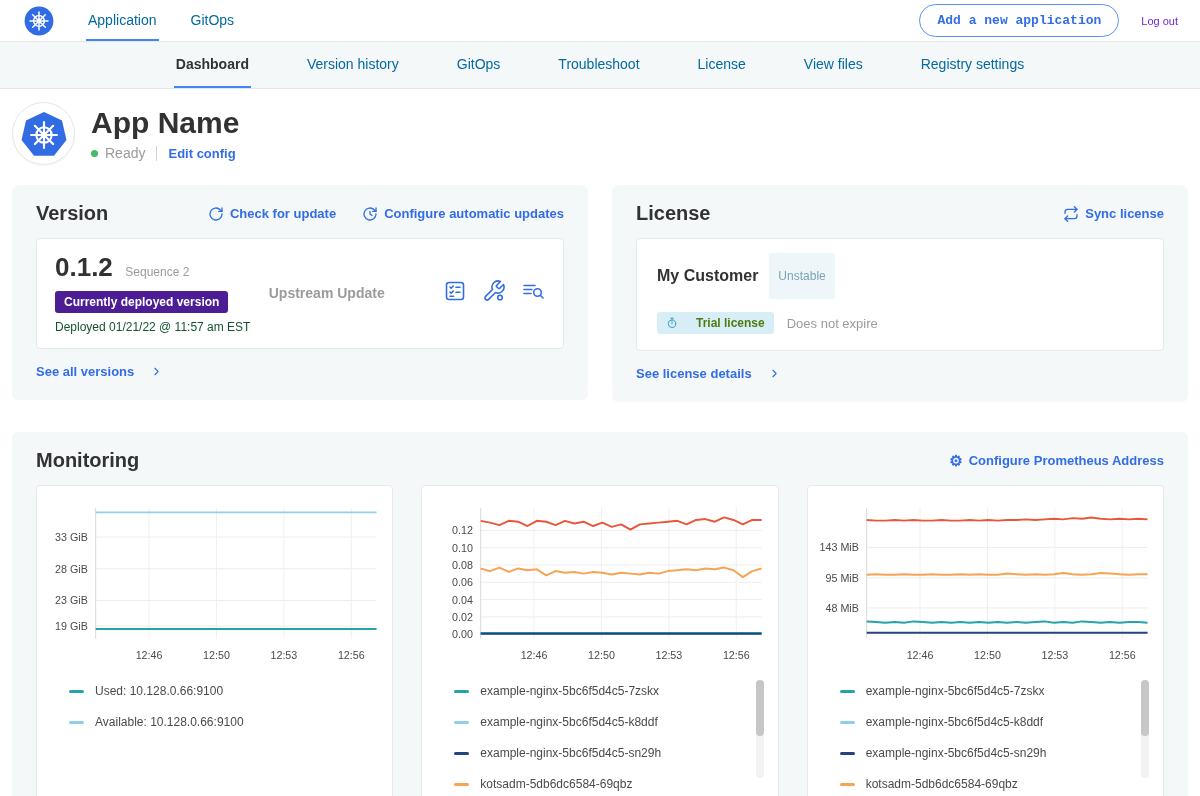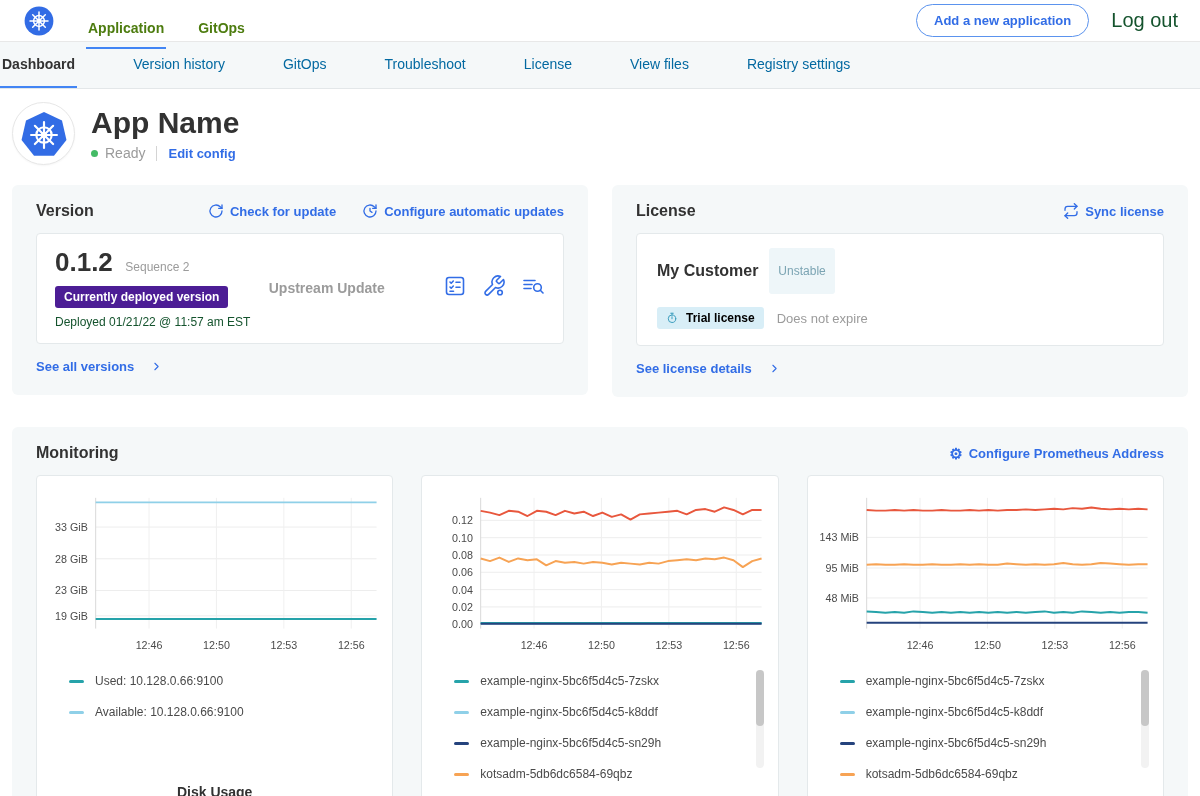--- a/index.html
+++ b/index.html
@@ -9,47 +9,47 @@
   }
   a { text-decoration: none; cursor: pointer; }
   .blue-link { color:#326de6; font-weight:bold; font-size:13px; display:inline-flex; align-items:center; gap:6px; }
   .blue-link svg { width:16px; height:16px; stroke:#326de6; fill:none; stroke-width:2; stroke-linecap:round; stroke-linejoin:round; }
 
   
   .topnav { height:42px; display:flex; align-items:center; justify-content:space-between; padding:0 22px 0 24px; border-bottom:1px solid #e8e8e8; }
   .topnav-left { display:flex; align-items:center; height:100%; gap:32px; }
   .k8s-logo { width:30px; height:30px; display:inline-block; }
   .topnav-tabs { display:flex; height:100%; gap:30px; }
-  .top-tab { display:flex; align-items:center; height:100%; font-size:14px; font-weight:bold; color:#4d7c0f; border-bottom:2px solid transparent; padding:0 2px;margin-top:8px; }
+  .top-tab { display:flex; align-items:center; height:100%; font-size:14px; font-weight:normal; color:#0369a1; border-bottom:2px solid transparent; padding:0 2px; }
   .top-tab.active { border-bottom-color:#4285f4; }
   .topnav-right { display:flex; align-items:center; gap:22px; }
-  .pill-btn { background:#fff; border:1px solid #5b93ee; color:#326de6; font-weight:bold; font-size:13px; padding:8px 17px; border-radius:18px; cursor:pointer; font-family:Liberation Sans, sans-serif; }
-  .logout { color:#14532d; font-size:20px; }
-
-  
-  .subnav { height:47px; background:#f5f8f9; border-bottom:1px solid #e3e7e9; display:flex; gap:54px; }
+  .pill-btn { background:#fff; border:1px solid #5b93ee; color:#326de6; font-weight:bold; font-size:13px; padding:8px 17px; border-radius:18px; cursor:pointer; font-family:Liberation Mono, monospace; }
+  .logout { color:#6d28d9; font-size:11px; }
+
+  
+  .subnav { height:47px; background:#f5f8f9; border-bottom:1px solid #e3e7e9; display:flex; justify-content:center; gap:54px; }
   .sub-item { display:flex; align-items:center; font-size:14px; color:#0369a1; border-bottom:2px solid transparent; padding:0 2px; cursor:pointer; }
   .sub-item.active { color:#323232; font-weight:bold; border-bottom-color:#4285f4; }
 
   
   .app-header { display:flex; align-items:center; gap:16px; padding:13px 12px 16px 12px; }
   .app-icon { width:63px; height:63px; border-radius:50%; border:1px solid #e7e7e7; background:#fff; display:flex; align-items:center; justify-content:center; box-shadow:0 1px 2px rgba(0,0,0,.04); }
   .app-icon svg { width:48px; height:48px; }
   .app-title { font-size:30px; font-weight:bold; margin:0; line-height:1.1; }
   .status-row { display:flex; align-items:center; margin-top:6px; font-size:14px; color:#9b9b9b; }
   .status-dot { width:7px; height:7px; border-radius:50%; background:#44bb66; margin-right:7px; }
   .status-divider { width:1px; height:15px; background:#d4d4d4; margin:0 11px; }
 
   
   main { padding:4px 12px 20px 12px; }
   .cards-row { display:flex; gap:24px; align-items:flex-start; margin-bottom:30px; }
   .card { background:#f5f8f9; border-radius:6px; padding:17px 24px 20px 24px; }
   .half { width:576px; }
   .card-head { display:flex; align-items:center; justify-content:space-between; margin-bottom:13px; }
-  .card-head h2 { font-size:16px; font-weight:bold; margin:0; }
+  .card-head h2 { font-size:20px; font-weight:bold; margin:0; }
   .head-links { display:flex; gap:26px; }
   .inner-card { background:#fff; border:1px solid #e4e9eb; border-radius:4px; }
 
   
   .version-inner { display:flex; align-items:center; justify-content:space-between; padding:13px 18px 14px 18px; }
   .v-num { font-size:26px; font-weight:bold; }
   .v-seq { font-size:12px; color:#9b9b9b; margin-left:8px; }
   .badge-green { display:inline-block; background:#4c1d95; color:#fff; font-size:12px; font-weight:bold; padding:4px 9px; border-radius:3px; margin:8px 0 7px 0; }
   .v-deployed { font-size:12px; color:#14532d;text-align:center; }
   .v-mid { font-size:14px; font-weight:bold; color:#9b9b9b; margin-right:40px; }
@@ -57,21 +57,21 @@
   .v-icons a svg { width:24px; height:24px; stroke:#326de6; fill:none; stroke-width:1.6; stroke-linecap:round; stroke-linejoin:round; }
   .see-link { margin-top:15px;gap:16px; }
   .see-link svg { width:13px; height:13px; }
 
   
   .license-inner { padding:14px 20px 16px 20px; }
   .lic-row1 { display:flex; align-items:center; margin-bottom:13px; }
   .customer-name { font-size:16px; font-weight:bold; }
   .badge-channel { background:#eef6f9; color:#7ba4b3; font-size:12px; padding:16px 9px; border-radius:3px; margin-left:11px; }
   .lic-row2 { display:flex; align-items:center; }
-  .badge-trial { background:#d8eef7; color:#000000; font-size:12px; font-weight:bold; padding:4px 9px; border-radius:3px; display:inline-flex; align-items:center; gap:8px; }
+  .badge-trial { background:#d8eef7; color:#4d7c0f; font-size:12px; font-weight:bold; padding:4px 9px; border-radius:3px; display:inline-flex; align-items:center; gap:18px; }
   .badge-trial svg { width:12px; height:12px; stroke:#3e9fbf; fill:none; stroke-width:2; stroke-linecap:round; }
   .lic-expiry { font-size:13px; color:#9b9b9b; margin-left:13px; }
 
   
   .monitoring { width:1176px; }
   .gear-glyph { font-size:15px; line-height:1; }
   .charts-row { display:flex; gap:28px; }
   .chart-card { background:#fff; border:1px solid #e4e9eb; border-radius:4px; flex:1; padding:10px 6px 14px 6px; position:relative; }
   svg.chart { width:100%; height:172px; display:block; }
   .tick { font-size:11px; fill:#4a4a4a; font-family:"Liberation Sans", sans-serif; }

